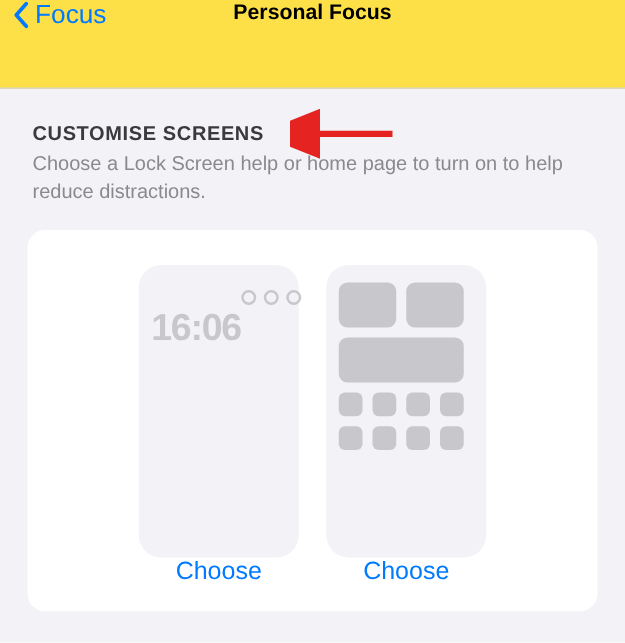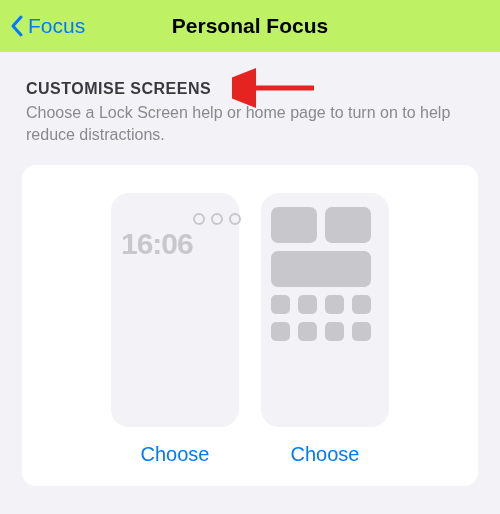--- a/index.html
+++ b/index.html
@@ -8,45 +8,45 @@
       box-sizing: border-box;
     }
     body {
       font-family: -apple-system, BlinkMacSystemFont, "Segoe UI", Helvetica, Arial, sans-serif;
       background: #f2f2f7;
       width: 500px;
       height: 514px;
       overflow: hidden;
     }
     .nav-bar {
-      height: 52px;
-      background: #bef264;
+      height: 71px;
+      background: #fde047;
       border-bottom: 1px solid #d1d1d6;
       display: flex;
-      align-items: center;
+      align-items: flex-start;
       padding: 0 10px;
       position: relative;
     }
     .back-button {
       display: flex;
       align-items: center;
       color: #007aff;
       font-size: 21px;
       cursor: pointer;
     }
     .back-chevron {
       width: 14px;
       height: 22px;
       margin-right: 4px;
     }
     .nav-title {
       position: absolute;
       left: 50%;
       transform: translateX(-50%);
-      font-size: 21px;
+      font-size: 17px;
       font-weight: 600;
       color: #000;
     }
     .content {
       padding: 28px 22px 0 22px;
       position: relative;
     }
     .section-header {
       font-size: 16px;
       font-weight: 700;
@@ -140,21 +140,20 @@
     }
     .icon-sm {
       width: 19px;
       height: 19px;
       background: #c7c7cc;
       border-radius: 5px;
     }
     .choose-btn {
       color: #007aff;
       font-size: 20px;
-      margin-top: 16px;
       cursor: pointer;
       background: none;
       border: none;
       font-family: inherit;
     }
   </style>
 </head>
 <body>
 
 <div class="nav-bar">

